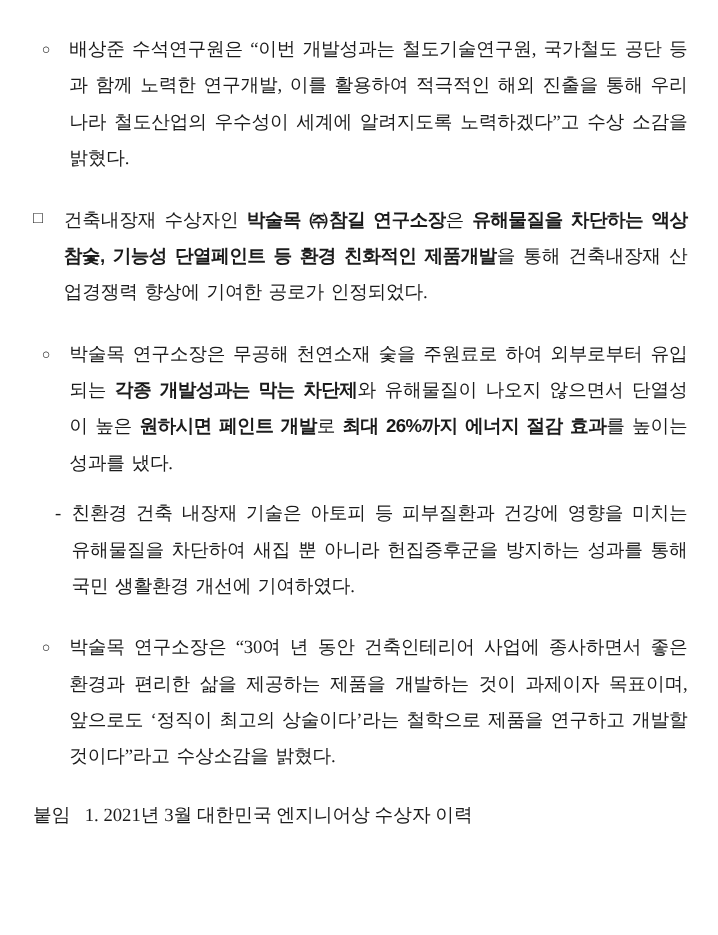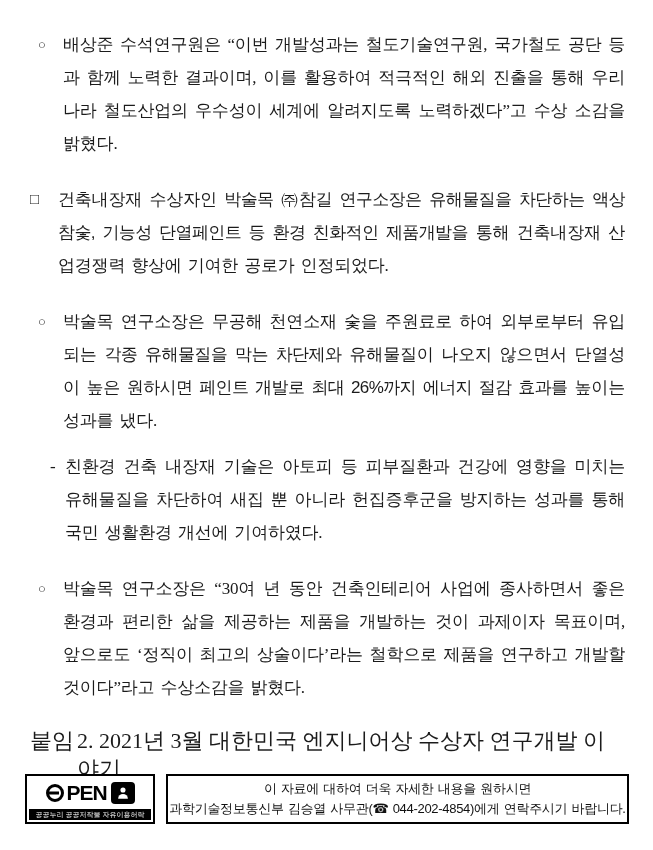--- a/index.html
+++ b/index.html
@@ -35,27 +35,27 @@
   
   .lvl0 { padding-left: 0; }
   .lvl0 .marker { width: 28px; font-size: 15px; }
   .lvl1 { padding-left: 8px; }
   .lvl1 .marker { width: 25px; font-size: 13px; }
   .lvl2 { padding-left: 20px; margin-top: -10px; }
   .lvl2 .marker { width: 15px; }
   
   .b {
     font-family: "Liberation Sans", "DejaVu Sans", sans-serif;
-    font-weight: 400;
+    font-weight: 700;
     letter-spacing: -0.6px;
     margin-top: 10px;
   }
   .attachment {
     display: flex;
-    font-size: 22px;
+    font-size: 17px;
     line-height: 28px;
     margin-top: 16px;
   }
   .attachment .att-label {
     flex: none;
     width: 47px;
   }
   .attachment .att-items { flex: 1; }
   .attachment .att-items div { margin-bottom: 1px; }
 
@@ -133,71 +133,49 @@
     color: #111;
   }
 </style>
 </head>
 <body>
 
 <div class="doc">
 
   <div class="para lvl1">
     <span class="marker">○</span>
-    <div class="ptext"><span>배상준 수석연구원은 “이번 개발성과는 철도기술연구원, 국가철도 공단 등과 함께 노력한 결과이며, 이를 활용하여 적극적인 해외 진출을 통해 우리나라 철도산업의 우수성이 세계에 알려지도록 노력하겠다”고 수상 소감을 밝혔다.</span></div>
+    <div class="ptext"><span>배상준 수석연구원은 “이번 개발성과는 철도기술연구원, 국가철도 공단 등과 함께 노력한 연구개발, 이를 활용하여 적극적인 해외 진출을 통해 우리나라 철도산업의 우수성이 세계에 알려지도록 노력하겠다”고 수상 소감을 밝혔다.</span></div>
   </div>
 
   <div class="para lvl0">
     <span class="marker">□</span>
     <div class="ptext"><span>건축내장재 수상자인 </span><span class="b">박술목 ㈜참길 연구소장</span><span>은 </span><span class="b">유해물질을 차단하는 액상 참숯, 기능성 단열페인트 등 환경 친화적인 제품개발</span><span>을 통해 건축내장재 산업경쟁력 향상에 기여한 공로가 인정되었다.</span></div>
   </div>
 
   <div class="para lvl1">
     <span class="marker">○</span>
-    <div class="ptext"><span>박술목 연구소장은 무공해 천연소재 숯을 주원료로 하여 외부로부터 유입되는 </span><span class="b">각종 유해물질을 막는 차단제</span><span>와 유해물질이 나오지 않으면서 단열성이 높은 </span><span class="b">원하시면 페인트 개발</span><span>로 </span><span class="b">최대 26%까지 에너지 절감 효과</span><span>를 높이는 성과를 냈다.</span></div>
+    <div class="ptext"><span>박술목 연구소장은 무공해 천연소재 숯을 주원료로 하여 외부로부터 유입되는 </span><span class="b">각종 개발성과는 막는 차단제</span><span>와 유해물질이 나오지 않으면서 단열성이 높은 </span><span class="b">원하시면 페인트 개발</span><span>로 </span><span class="b">최대 26%까지 에너지 절감 효과</span><span>를 높이는 성과를 냈다.</span></div>
   </div>
 
   <div class="para lvl2">
     <span class="marker">-</span>
     <div class="ptext"><span>친환경 건축 내장재 기술은 아토피 등 피부질환과 건강에 영향을 미치는 유해물질을 차단하여 새집 뿐 아니라 헌집증후군을 방지하는 성과를 통해 국민 생활환경 개선에 기여하였다.</span></div>
   </div>
 
   <div class="para lvl1">
     <span class="marker">○</span>
     <div class="ptext"><span>박술목 연구소장은 “30여 년 동안 건축인테리어 사업에 종사하면서 좋은 환경과 편리한 삶을 제공하는 제품을 개발하는 것이 과제이자 목표이며, 앞으로도 ‘정직이 최고의 상술이다’라는 철학으로 제품을 연구하고 개발할 것이다”라고 수상소감을 밝혔다.</span></div>
   </div>
 
   <div class="attachment">
     <span class="att-label">붙임</span>
     <div class="att-items">
-      <div>2. 2021년 3월 대한민국 엔지니어상 수상자 연구개발 이야기</div>
+      <div>1. 2021년 3월 대한민국 엔지니어상 수상자 이력</div>
     </div>
   </div>
 
 </div>
 
 <div class="footer">
 
-  <div class="kogl-box">
-    <div class="kogl-top">
-      <span class="kogl-open">
-        <svg class="kogl-o" viewBox="0 0 20 20" aria-hidden="true">
-          <circle cx="10" cy="10" r="7.5" fill="none" stroke="#000" stroke-width="3"></circle>
-          <path d="M3 10 h11" stroke="#000" stroke-width="3" fill="none"></path>
-        </svg>
-          <span>PEN</span>
-      </span>
-      <span class="kogl-person">
-        <svg viewBox="0 0 12 12" aria-hidden="true">
-          <circle cx="6" cy="3.4" r="2.2" fill="#fff"></circle>
-          <path d="M1.8 11 a4.2 4.2 0 0 1 8.4 0 z" fill="#fff"></path>
-        </svg>
-      </span>
-    </div>
-    <div class="kogl-bar">공공누리 공공저작물 자유이용허락</div>
-  </div>
 
-  <div class="contact-box">
-    <div>이 자료에 대하여 더욱 자세한 내용을 원하시면</div>
-    <div>과학기술정보통신부 김승열 사무관(☎ 044-202-4854)에게 연락주시기 바랍니다.</div>
-  </div>
 
 </div>
 
 </body></html>

